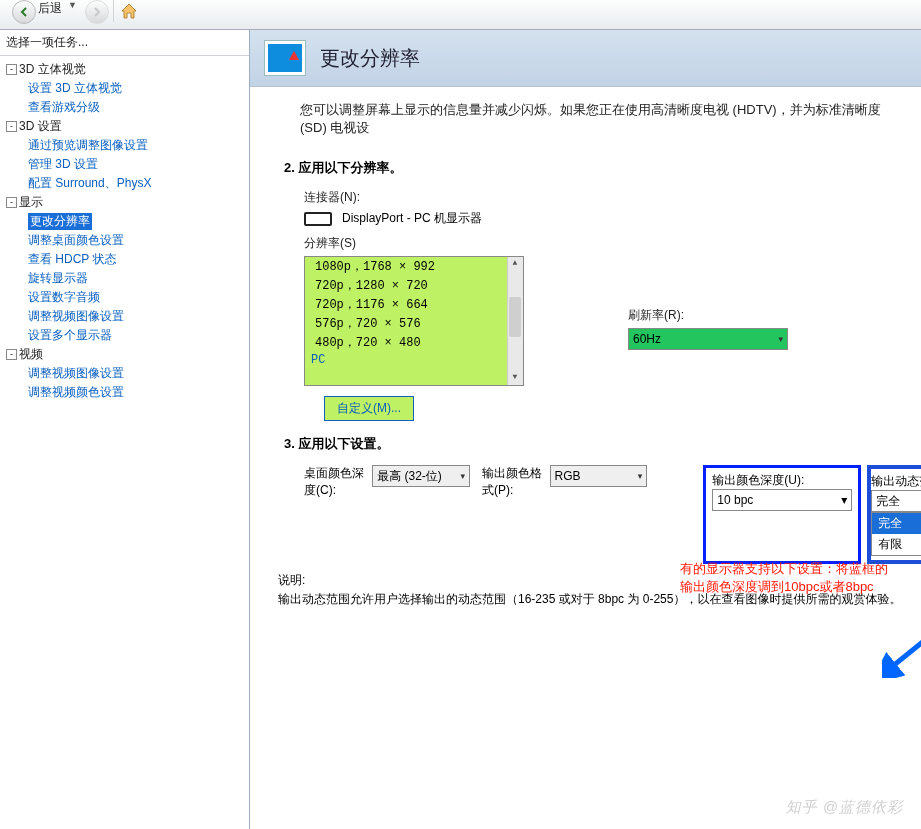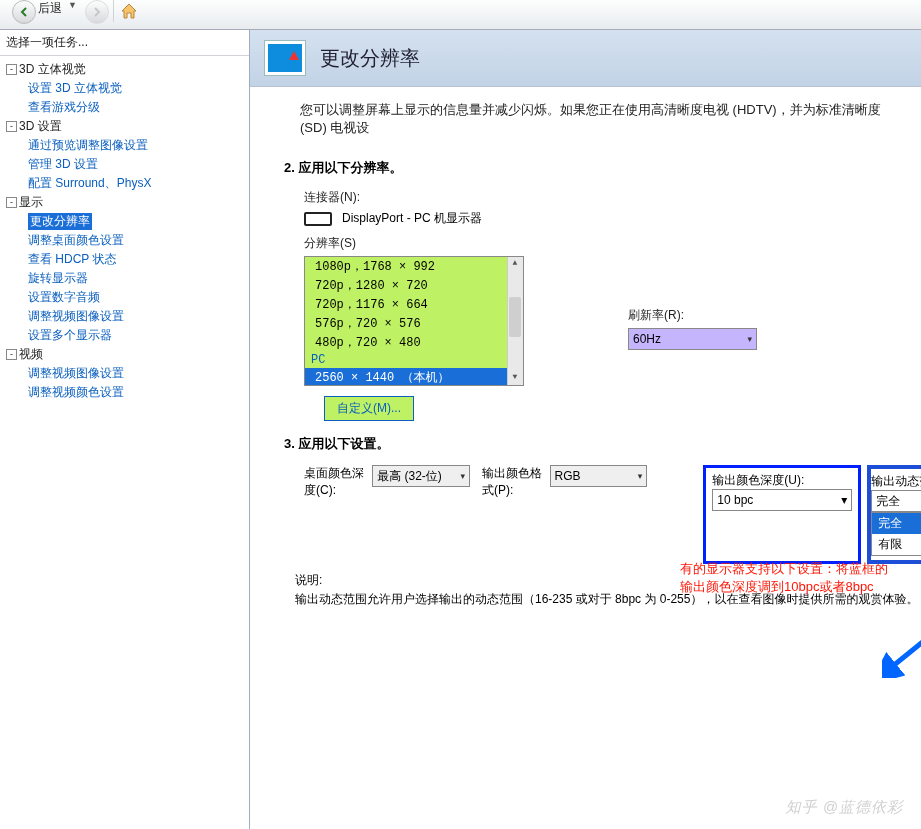--- a/index.html
+++ b/index.html
@@ -56,21 +56,21 @@
   .settings-grid { display:flex; gap:56px; margin-left:20px;}
   .settings-col { display:flex; gap:6px;}
   .combo { height:22px; border:1px solid #888; background:#efefef; padding:0 4px; display:flex; align-items:center; justify-content:space-between; width:140px;}
   .combo .arr{font-size:9px;color:#333;}
   .blue-frame { border:3px solid #0020ff; padding:4px 6px;}
   .red-frame { border:4px solid #1d4ed8; padding:4px 0; position:relative;}
   .inline-combo { height:22px; border:1px solid #888; background:#fff; padding:0 4px; display:flex; align-items:center; justify-content:space-between; width:140px;}
   .dropdown-open { border:1px solid #888; background:#fff; width:140px;}
   .dropdown-open .opt { padding:2px 6px;}
   .dropdown-open .opt.sel { background:#1a6ed8; color:#fff;}
-  .explain { margin:6px 0 0 45px;}
+  .explain { margin:6px 0 0 28px;}
   .explain-label{ margin-bottom:2px;}
   .watermark { position:absolute; right:18px; bottom:12px; color:#d0d0d0; font-size:15px; font-style:italic; letter-spacing:1px;}
 </style>
 </head>
 <body>
 
 <div class="toolbar">
   <div class="nav-btn">
     <svg width="10" height="10" viewBox="0 0 10 10">
         <path d="M7 1 L3 5 L7 9" stroke="#2a7d2a" stroke-width="2" fill="none"></path>
@@ -194,33 +194,32 @@
         <div>
           <div class="field-label">分辨率(S)</div>
           <div class="resolution-box">
             <div class="res-list">
               <div class="res-item">1080p，1768 × 992</div>
               <div class="res-item">720p，1280 × 720</div>
               <div class="res-item">720p，1176 × 664</div>
               <div class="res-item">576p，720 × 576</div>
               <div class="res-item">480p，720 × 480</div>
               <div class="res-group">PC</div>
-              <div class="res-item selected">  2560 × 1440 （本机）</div>
             </div>
             <div class="scrollbar">
               <div class="scroll-arrow" style="top:1px">▲</div>
               <div class="scroll-thumb"></div>
               <div class="scroll-arrow" style="bottom:1px">▼</div>
             </div>
           </div>
           <div class="custom-btn">自定义(M)...</div>
         </div>
         <div style="margin-left:80px">
           <div class="field-label">刷新率(R):</div>
-          <div class="combo" style="width:129px;background:#c4b5fd">
+          <div class="combo" style="width:160px;background:#22c55e">
             <span>60Hz</span>
               <span class="arr">▾</span>
           </div>
         </div>
       </div>
     </div>
 
     <div class="annotation" style="left:430px; top:530px;">
       <div>有的显示器支持以下设置：将蓝框的</div>
       <div>输出颜色深度调到10bpc或者8bpc</div>

